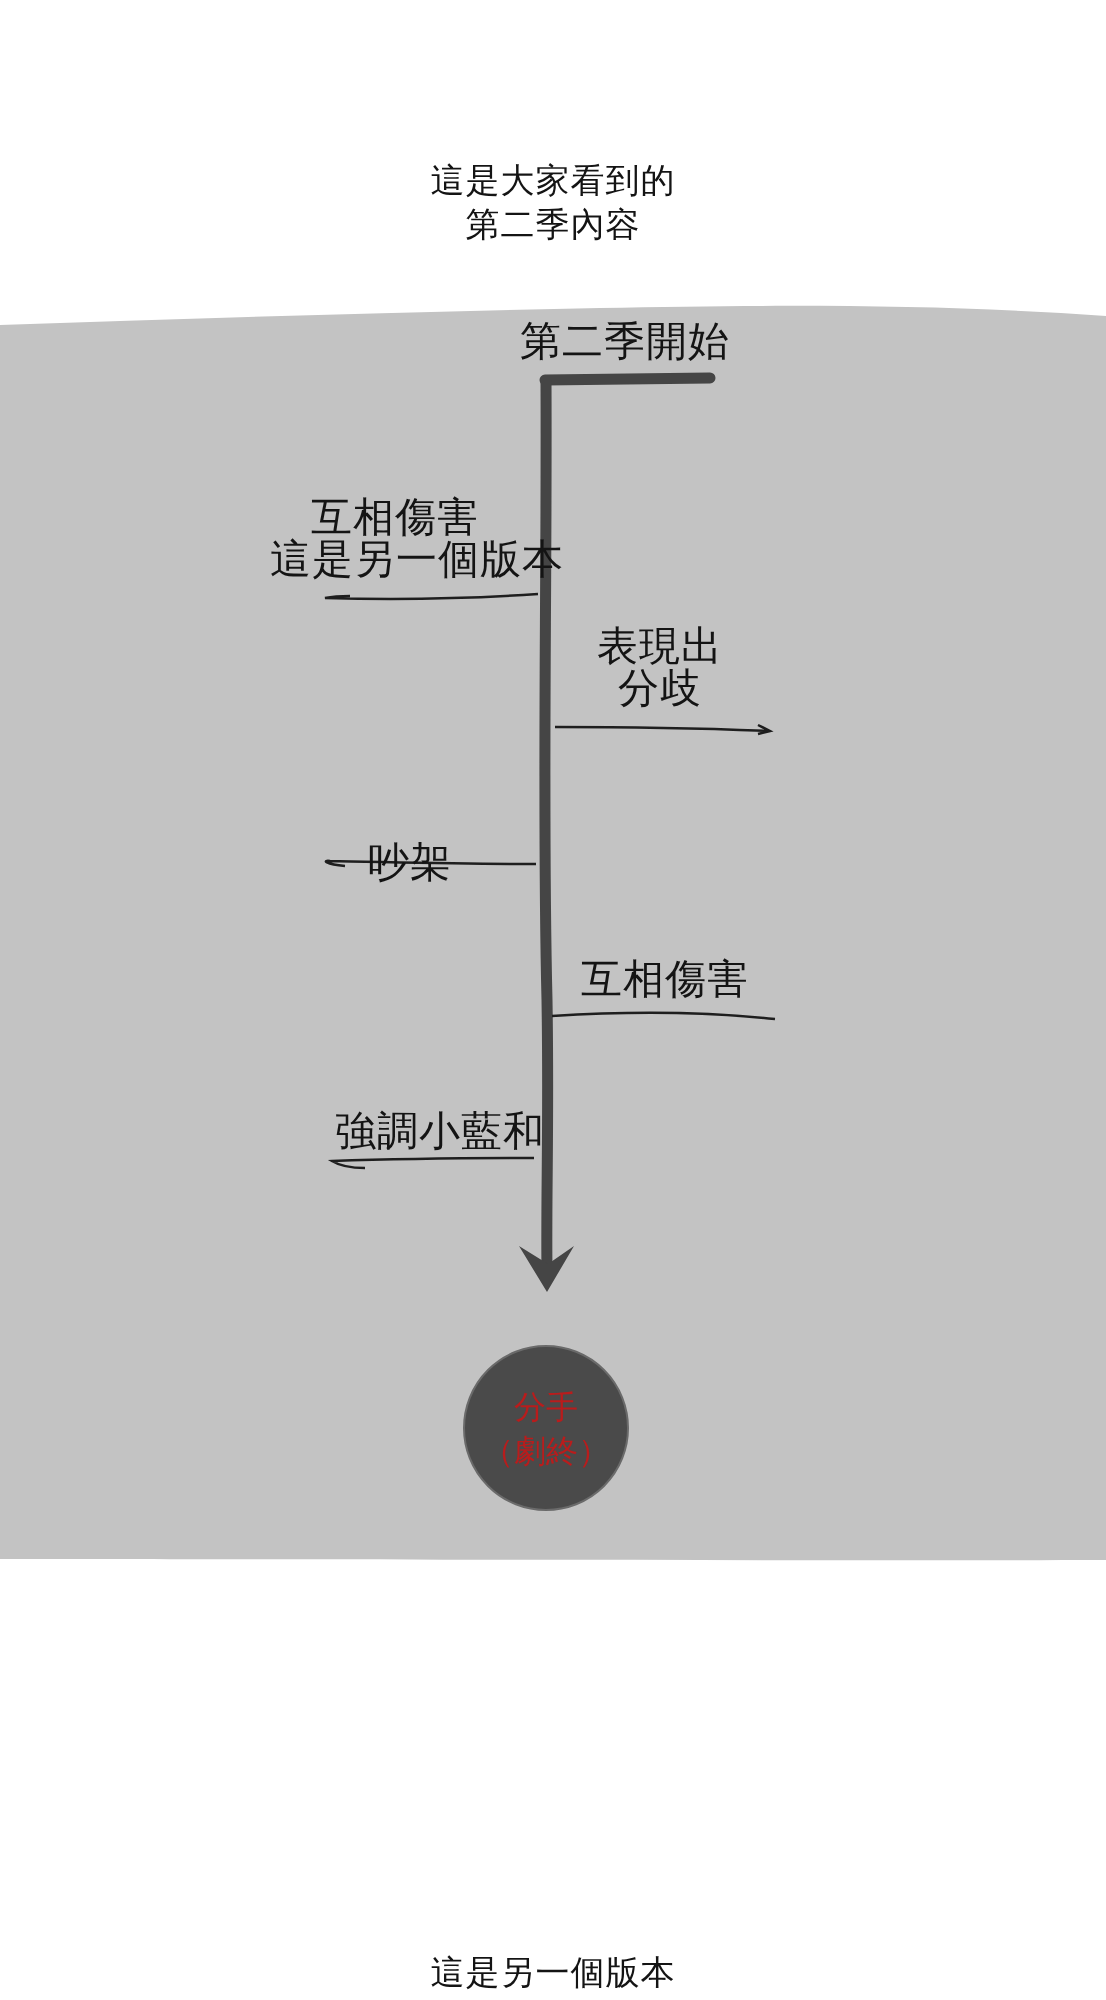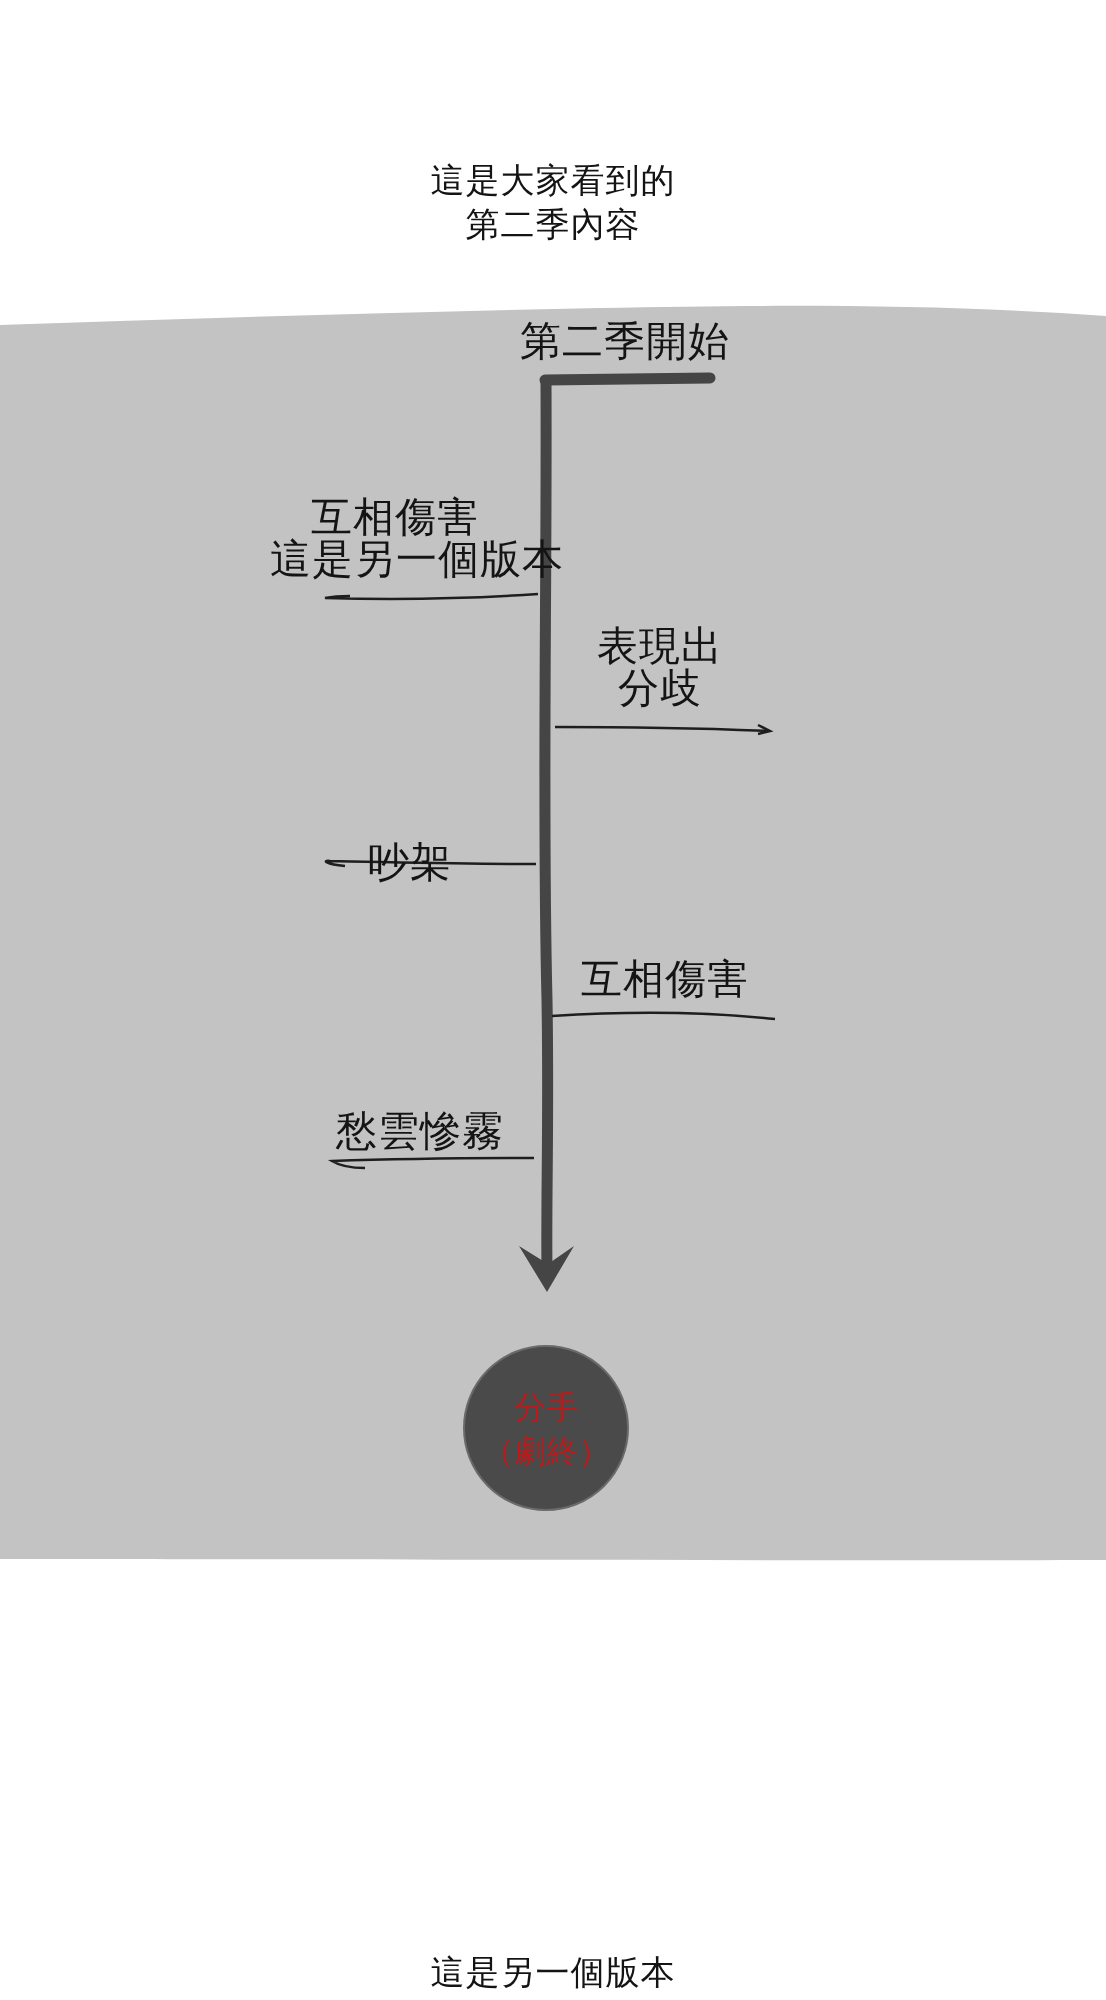--- a/index.html
+++ b/index.html
@@ -66,21 +66,21 @@
 
 <div class="abs label" style="left:350px; top:813px; width:120px;margin-top:28px;">
   <div>吵架</div>
 </div>
 
 <div class="abs label" style="left:580px; top:958px; width:170px;">
   <div>互相傷害</div>
 </div>
 
 <div class="abs label" style="left:335px; top:1110px; width:170px;">
-  <div>愁雲慘霧</div>
+  <div>強調小藍和</div>
 </div>
 
 <div class="abs end-text">
   <div>分手</div>
   <div>（劇終）</div>
 </div>
 
 <div class="abs bottom-title">這是另一個版本</div>
 
 </body></html>

